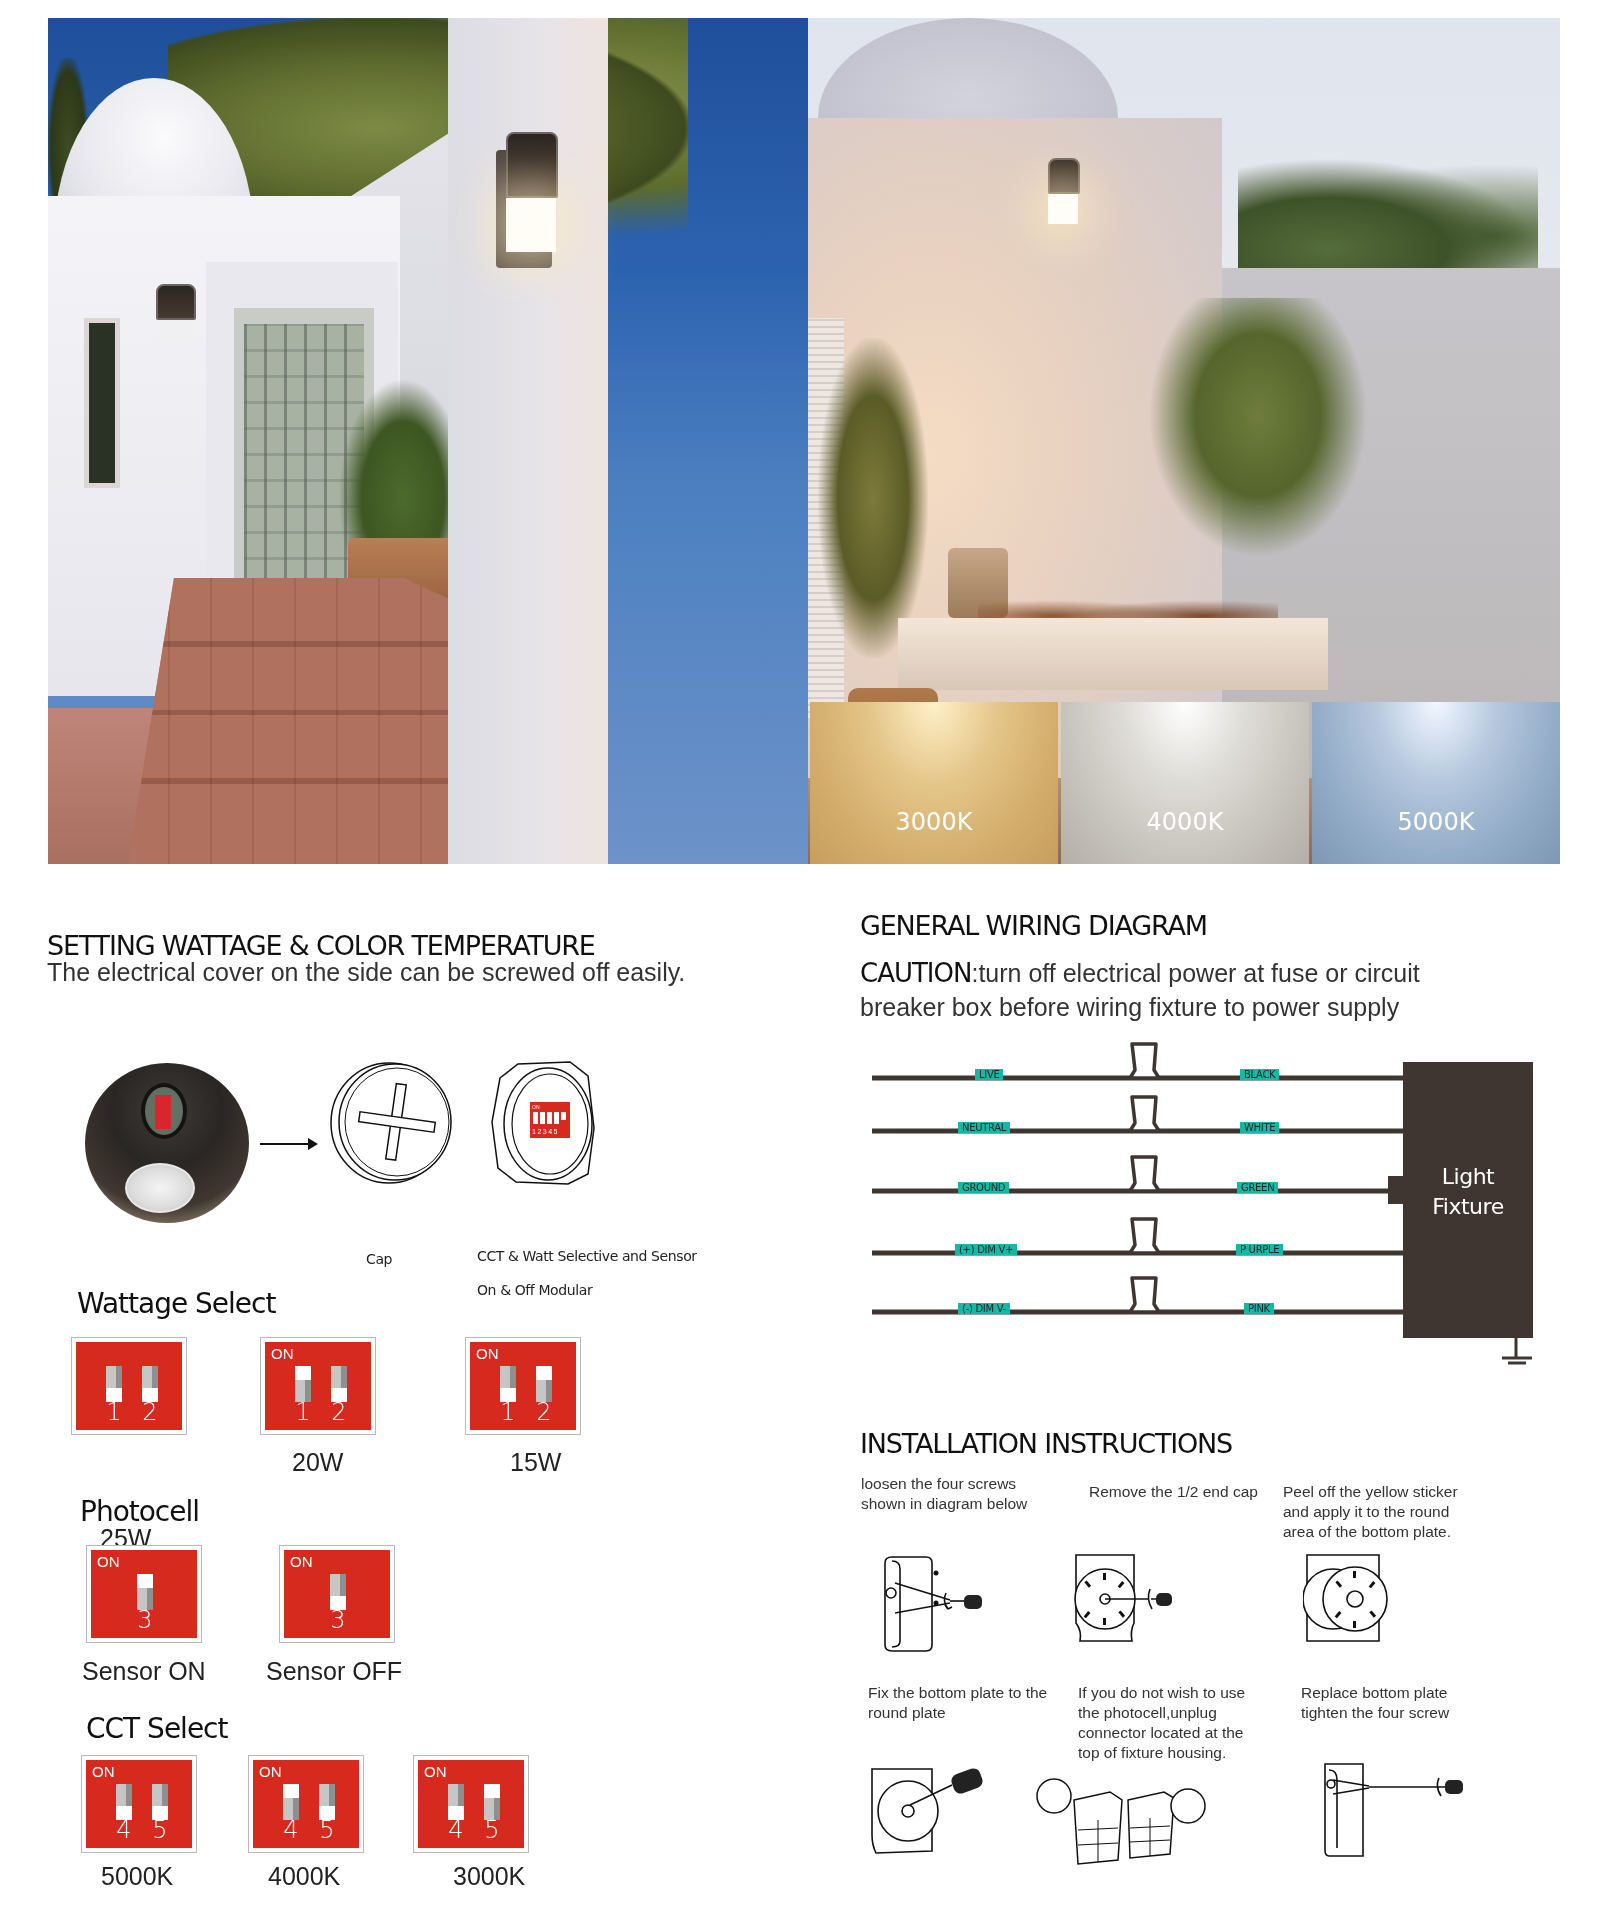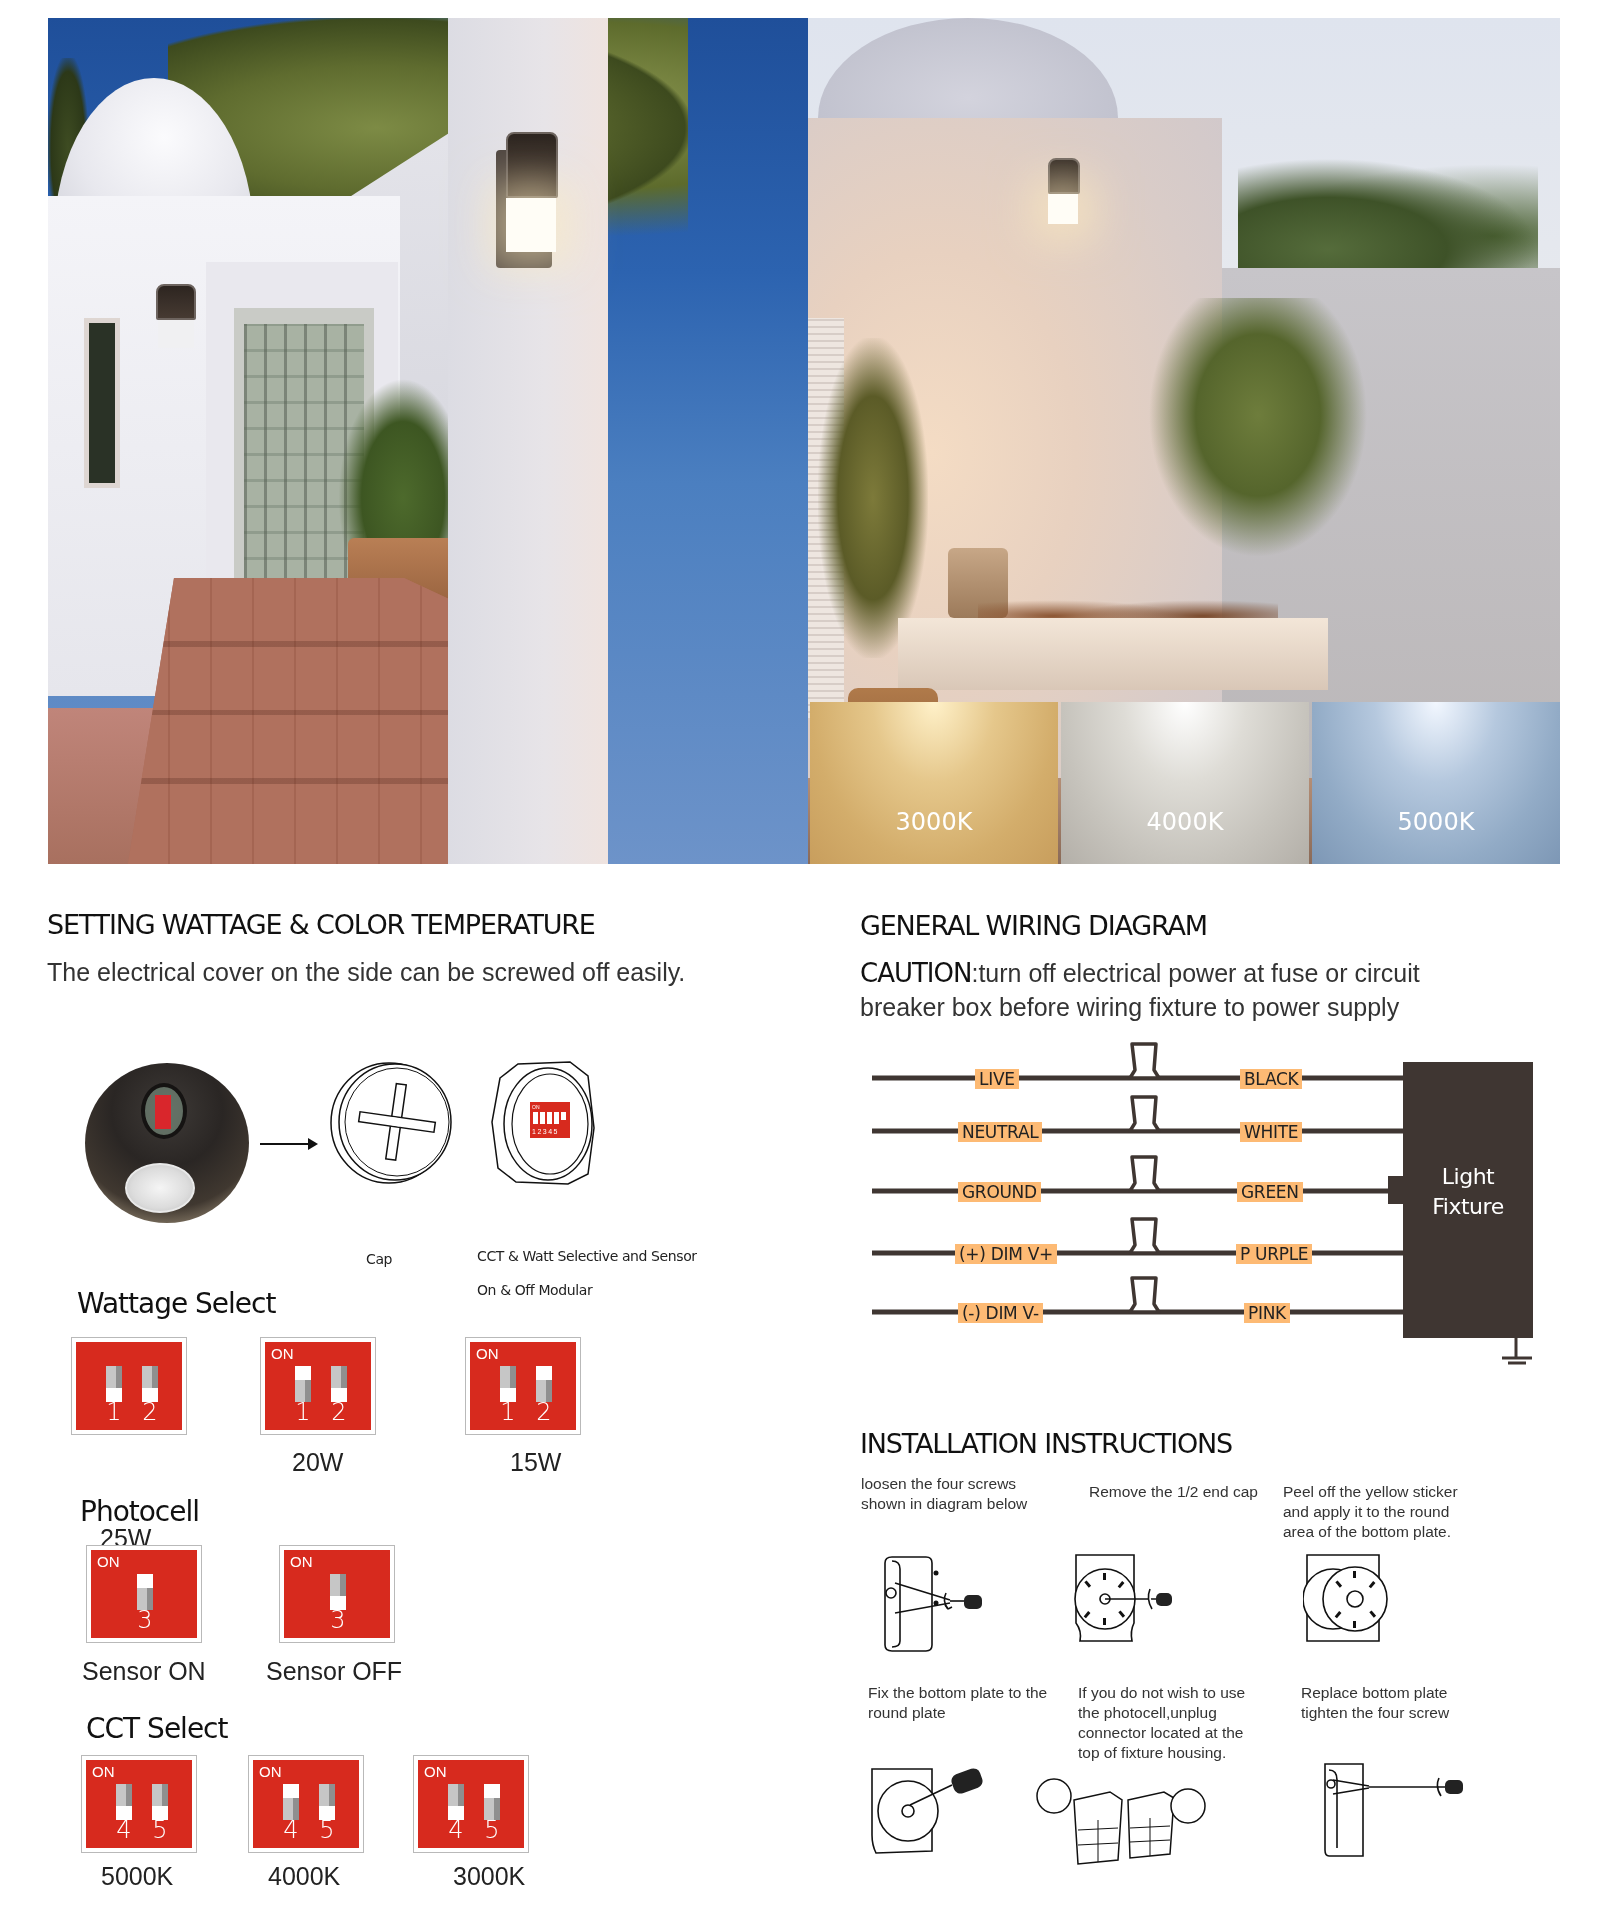--- a/index.html
+++ b/index.html
@@ -122,21 +122,21 @@
     background: linear-gradient(90deg, #c6c6c6 0 60%, #8f8f8f 60% 100%); }
   .sw .knob { position: absolute; left: 0; width: 16px; height: 14px; background: #fff; }
   .sw.off .knob { bottom: 0; }
   .sw.on .knob { top: 0; }
   .sw-num { position: absolute; top: 56px; width: 16px; text-align: center; color: #fff;
     font-size: 24px; font-family: "DejaVu Sans", sans-serif; font-weight: 200; }
   .dip-caption { position: absolute; font-family: "Liberation Sans", sans-serif; font-size: 25px; color: #222; }
 
   
   .wiring { position: absolute; left: 870px; top: 1040px; width: 670px; height: 330px; }
-  .wire-label { position: absolute; font-family: "DejaVu Sans", sans-serif; font-size: 17px; color: #222; letter-spacing: -.3px; background: #fdba74; padding: 0 4px; }
+  .wire-label { position: absolute; font-family: "DejaVu Sans", sans-serif; font-size: 10px; color: #222; letter-spacing: -.3px; background: #14b8a6; padding: 0 4px; }
   .fixture-box { position: absolute; left: 533px; top: 22px; width: 130px; height: 276px; background: #3f3632; }
   .fixture-tab { position: absolute; left: 518px; top: 136px; width: 16px; height: 28px; background: #3f3632; }
   .fixture-label { position: absolute; left: 533px; top: 122px; width: 130px; text-align: center; color: #fff;
     font-family: "DejaVu Sans", sans-serif; font-size: 22px; line-height: 1.35; letter-spacing: -.5px; }
 
   
   .inst-text { position: absolute; font-family: "Liberation Sans", sans-serif; font-size: 15.5px; color: #333; line-height: 1.3; }
   .inst-img { position: absolute; }
 </style>
 </head>
@@ -195,21 +195,21 @@
     </div>
     <div class="swatch" style="background: radial-gradient(ellipse at 50% 0%, #ffffff 0%, #dedcd6 35%, #c6c3bc 70%, #b3afa8 100%);">
       <div class="swatch-label">4000K</div>
     </div>
     <div class="swatch" style="background: radial-gradient(ellipse at 50% 0%, #f2f7ff 0%, #b5c8de 35%, #92abc6 70%, #7d97b5 100%);">
       <div class="swatch-label">5000K</div>
     </div>
   </div>
 </div>
 
-<div class="h-title" style="left:47px;top:909px;">SETTING WATTAGE &amp; COLOR TEMPERATURE</div>
+<div class="h-title" style="left:47px;top:930px;">SETTING WATTAGE &amp; COLOR TEMPERATURE</div>
 <div class="p-text" style="left:47px;top:958px;">The electrical cover on the side can be screwed off easily.</div>
 
 <div class="photo-circle">
   <div class="lens-ring"></div>
   <div class="dip-mini"></div>
   <div class="clear-cap"></div>
 </div>
 <div class="arrow"></div>
 
 <svg class="cap-drawing" viewBox="0 0 130 130">

